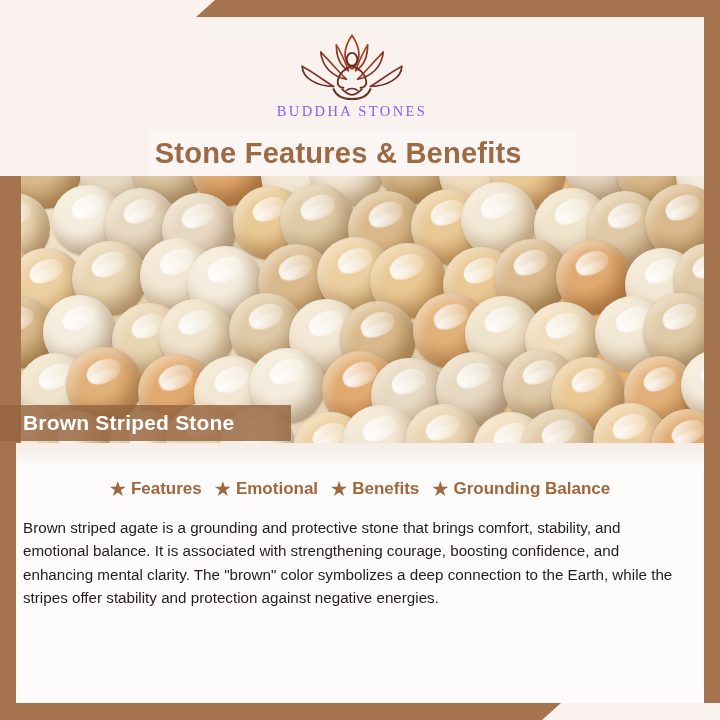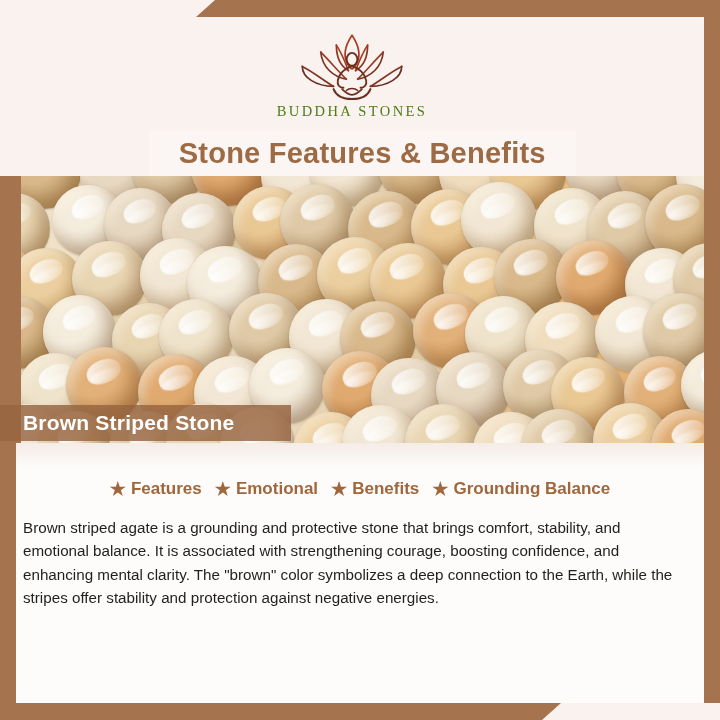--- a/index.html
+++ b/index.html
@@ -34,29 +34,29 @@
   
   .header{
     position:absolute; top:17px; left:0; right:16px; height:113px;
     background:#f9f2ee;
     display:flex; flex-direction:column; align-items:center; justify-content:flex-start;
     padding-top:12px;
   }
   .logo-mark{ width:142px; height:72px; display:block; }
   .logo-word{
     font-family:"Liberation Serif", serif;
-    font-size:14.5px; letter-spacing:2.4px; color:#4d7c0f;
+    font-size:14.5px; letter-spacing:2.4px; color:#8b5cf6;
     margin-top:2px;
   }
 
   
   .title-band{
     position:absolute; top:130px; left:149px; width:427px; height:46px;
     background:#fbf6f3;
-    display:flex; align-items:center; justify-content:center;
+    display:flex; align-items:center; justify-content:flex-start;
     z-index:4;
   }
   .title-text{
     font-family:"Liberation Sans Narrow","Liberation Sans", sans-serif;
     font-weight:bold; font-size:30px; color:#9c6b45;
     letter-spacing:.2px; white-space:nowrap;
     transform:scaleX(.97);
   }
 
   

